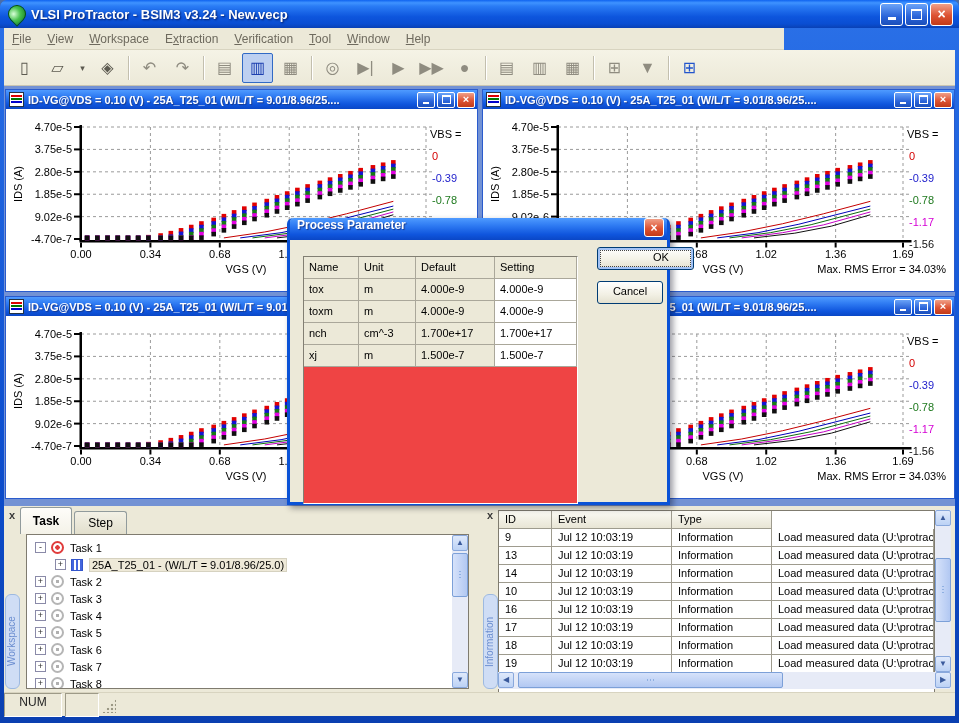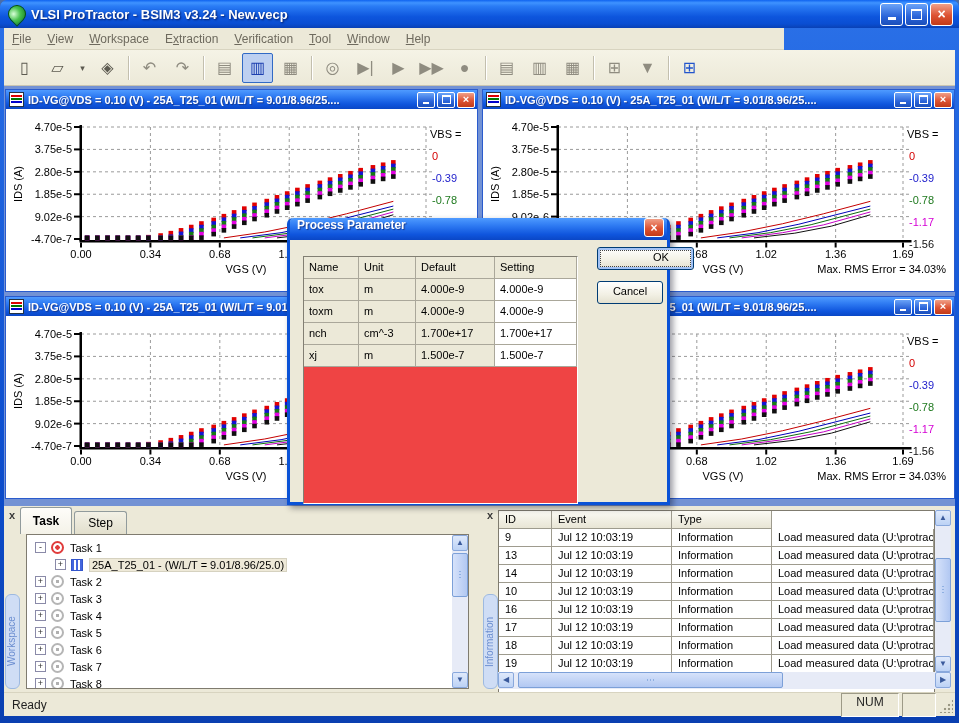--- a/index.html
+++ b/index.html
@@ -1220,18 +1220,17 @@
     <div class="sbar" style="left:494px;top:166px;width:453px;height:17px;">
       <div class="sb-btn" style="left:0;top:0;">◀</div>
       <div class="sb-thumb h" style="left:20px;top:0;width:265px;height:16px;">
           <span class="ridges h"></span>
         </div>
       <div class="sb-btn" style="left:437px;top:0;">▶</div>
     </div>
   </div>
 
   <div class="statusbar">
-    <span class="sb-msg">Ready</span>
     <span class="sb-cell" style="width:58px;">NUM</span>
     <span class="sb-cell" style="width:34px;"></span>
     <span class="grip"></span>
   </div>
 </div>
 
 </body></html>

